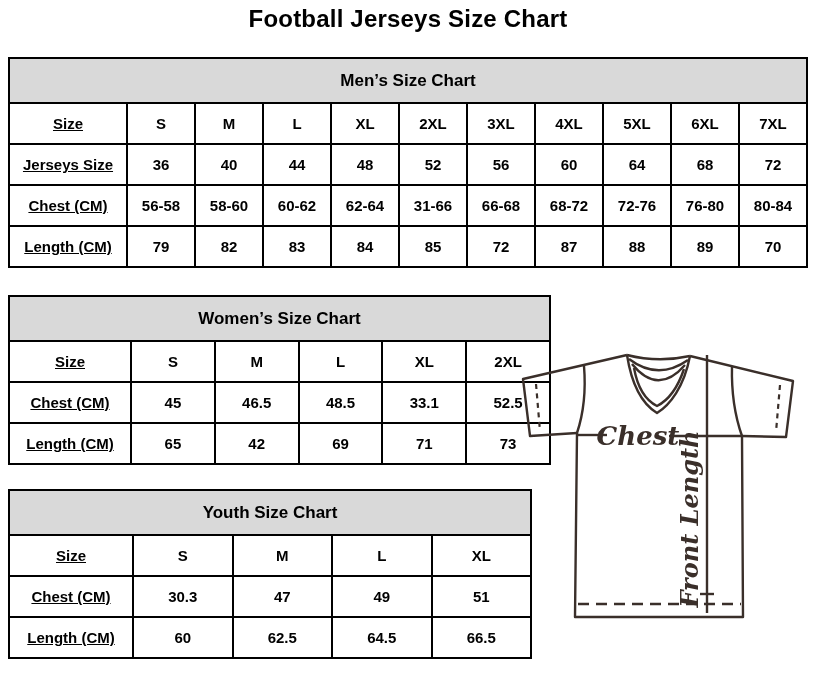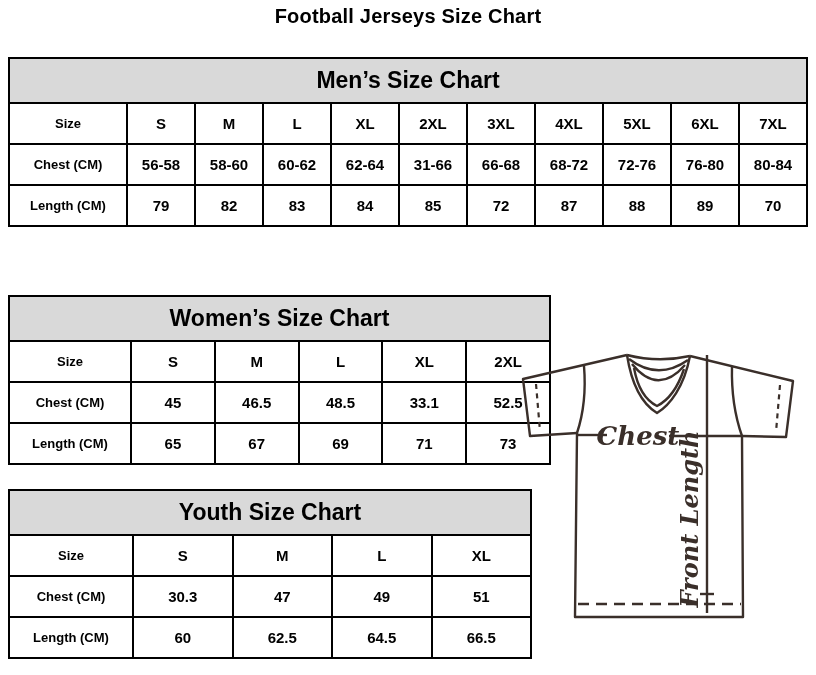--- a/index.html
+++ b/index.html
@@ -2,35 +2,35 @@
 <html><head>
 <meta charset="utf-8">
 <style>
   html,body{margin:0;padding:0;}
   body{
     width:816px;height:675px;position:relative;background:#ffffff;
     font-family:"Liberation Sans", sans-serif;color:#000;overflow:hidden;
   }
   .page-title{
     position:absolute;top:5px;left:0;width:816px;text-align:center;
-    font-size:20px;font-weight:bold;letter-spacing:0.2px;
+    font-size:24px;font-weight:bold;letter-spacing:0.2px;
   }
   table.size-table{
     position:absolute;border-collapse:collapse;table-layout:fixed;
     border:2px solid #000;
   }
   .size-table th,.size-table td{
     border:2px solid #000;text-align:center;vertical-align:middle;
     font-weight:bold;padding:0;overflow:hidden;
   }
   .size-table tr.chart-header th{
-    background:#d9d9d9;font-size:23px;height:43px;
+    background:#d9d9d9;font-size:17px;height:43px;
   }
   .size-table tbody th,.size-table tbody td{height:39px;font-size:15px;}
-  .size-table tbody th{font-size:13px;}
+  .size-table tbody th{font-size:15px;text-decoration:underline;}
   table.mens{left:8px;top:57px;width:800px;}
   table.womens{left:8px;top:295px;width:543px;}
   table.youth{left:8px;top:489px;width:524px;}
   .jersey-wrap{position:absolute;left:505px;top:335px;width:311px;height:310px;}
   .jersey-wrap svg{display:block;width:311px;height:310px;}
 </style>
 </head>
 <body>
 
 <div class="page-title">Football Jerseys Size Chart</div>
@@ -62,20 +62,33 @@
       <td>L</td>
       <td>XL</td>
       <td>2XL</td>
       <td>3XL</td>
       <td>4XL</td>
       <td>5XL</td>
       <td>6XL</td>
       <td>7XL</td>
     </tr>
     <tr>
+      <th>Jerseys Size</th>
+      <td>36</td>
+      <td>40</td>
+      <td>44</td>
+      <td>48</td>
+      <td>52</td>
+      <td>56</td>
+      <td>60</td>
+      <td>64</td>
+      <td>68</td>
+      <td>72</td>
+    </tr>
+    <tr>
       <th>Chest (CM)</th>
       <td>56-58</td>
       <td>58-60</td>
       <td>60-62</td>
       <td>62-64</td>
       <td>31-66</td>
       <td>66-68</td>
       <td>68-72</td>
       <td>72-76</td>
       <td>76-80</td>
@@ -124,21 +137,21 @@
       <th>Chest (CM)</th>
       <td>45</td>
       <td>46.5</td>
       <td>48.5</td>
       <td>33.1</td>
       <td>52.5</td>
     </tr>
     <tr>
       <th>Length (CM)</th>
       <td>65</td>
-      <td>67</td>
+      <td>42</td>
       <td>69</td>
       <td>71</td>
       <td>73</td>
     </tr>
   </tbody>
 </table>
 
 <table class="size-table youth">
   <colgroup>
     <col style="width:124px">

